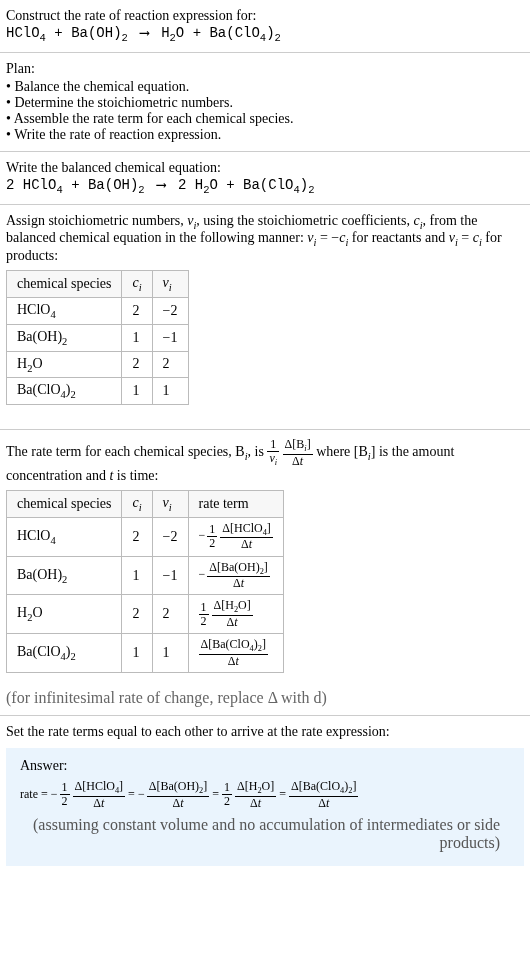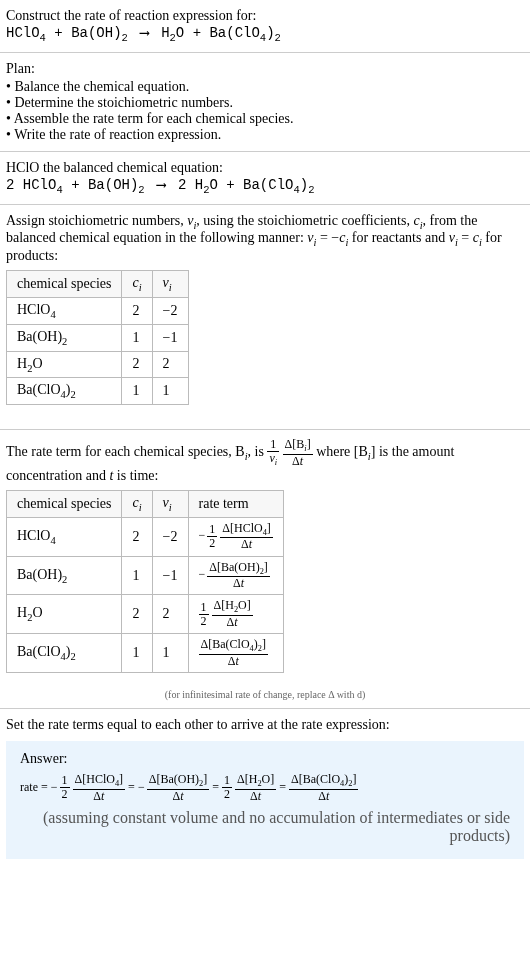--- a/index.html
+++ b/index.html
@@ -11,22 +11,22 @@
     .arrow { display: inline-block; margin: 0 4px; }
     .plan-list { list-style: none; padding-left: 0; margin-top: 2px; }
     .plan-list li::before { content: "• "; }
     table.data { border-collapse: collapse; margin-top: 6px; margin-bottom: 16px; }
     table.data th, table.data td { border: 1px solid #bbb; padding: 4px 10px; text-align: left; font-weight: normal; }
     table.data th { background: #f7f7f7; }
     .frac { display: inline-block; text-align: center; vertical-align: middle; font-size: 12px; line-height: 1.1; }
     .frac .num { display: block; border-bottom: 1px solid #000; padding: 0 2px; }
     .frac .den { display: block; padding: 0 2px; }
     .italic { font-style: italic; }
-    .note { font-size: 10px; color: #666; margin-top: 2px; text-align: center; }
-    .answer-box { background: #eaf4fd; padding: 10px 14px 14px 14px; margin-top: 8px; }
+    .note { font-size: 16px; color: #666; margin-top: 2px; }
+    .answer-box { background: #eaf4fd; padding: 10px 24px 14px 14px; margin-top: 8px; }
     .answer-label { margin-bottom: 6px; }
     .answer-eq { white-space: nowrap; }
     .answer-note { font-size: 16px; color: #555; margin-top: 6px; text-align: right; }
     .inline-mid { vertical-align: middle; }
     .small-sub { font-size: 0.7em; }
     .rate-cell { white-space: nowrap; font-size: 12px; }
     .neg { margin-right: 2px; }
     .chem { white-space: nowrap; }
   </style>
 </head>
@@ -47,21 +47,21 @@
   <ul class="plan-list">
     <li>Balance the chemical equation.</li>
     <li>Determine the stoichiometric numbers.</li>
     <li>Assemble the rate term for each chemical species.</li>
     <li>Write the rate of reaction expression.</li>
   </ul>
 </div>
 <hr>
 
 <div class="section">
-  <div>HClO the balanced chemical equation:</div>
+  <div>Write the balanced chemical equation:</div>
   <div class="eq chem">
     <span>2 HClO</span><sub>4</sub><span> + Ba(OH)</span><sub>2</sub>
     <span class="arrow">⟶</span>
     <span>2 H</span><sub>2</sub><span>O + Ba(ClO</span><sub>4</sub><span>)</span><sub>2</sub>
   </div>
 </div>
 <hr>
 
 <div class="section">
   <span>Assign stoichiometric numbers, </span><span class="italic">ν</span><sub class="italic">i</sub><span>, using the stoichiometric coefficients, </span><span class="italic">c</span><sub class="italic">i</sub><span>, from the balanced chemical equation in the following manner: </span><span class="italic">ν</span><sub class="italic">i</sub><span> = −</span><span class="italic">c</span><sub class="italic">i</sub><span> for reactants and </span><span class="italic">ν</span><sub class="italic">i</sub><span> = </span><span class="italic">c</span><sub class="italic">i</sub><span> for products:</span>

